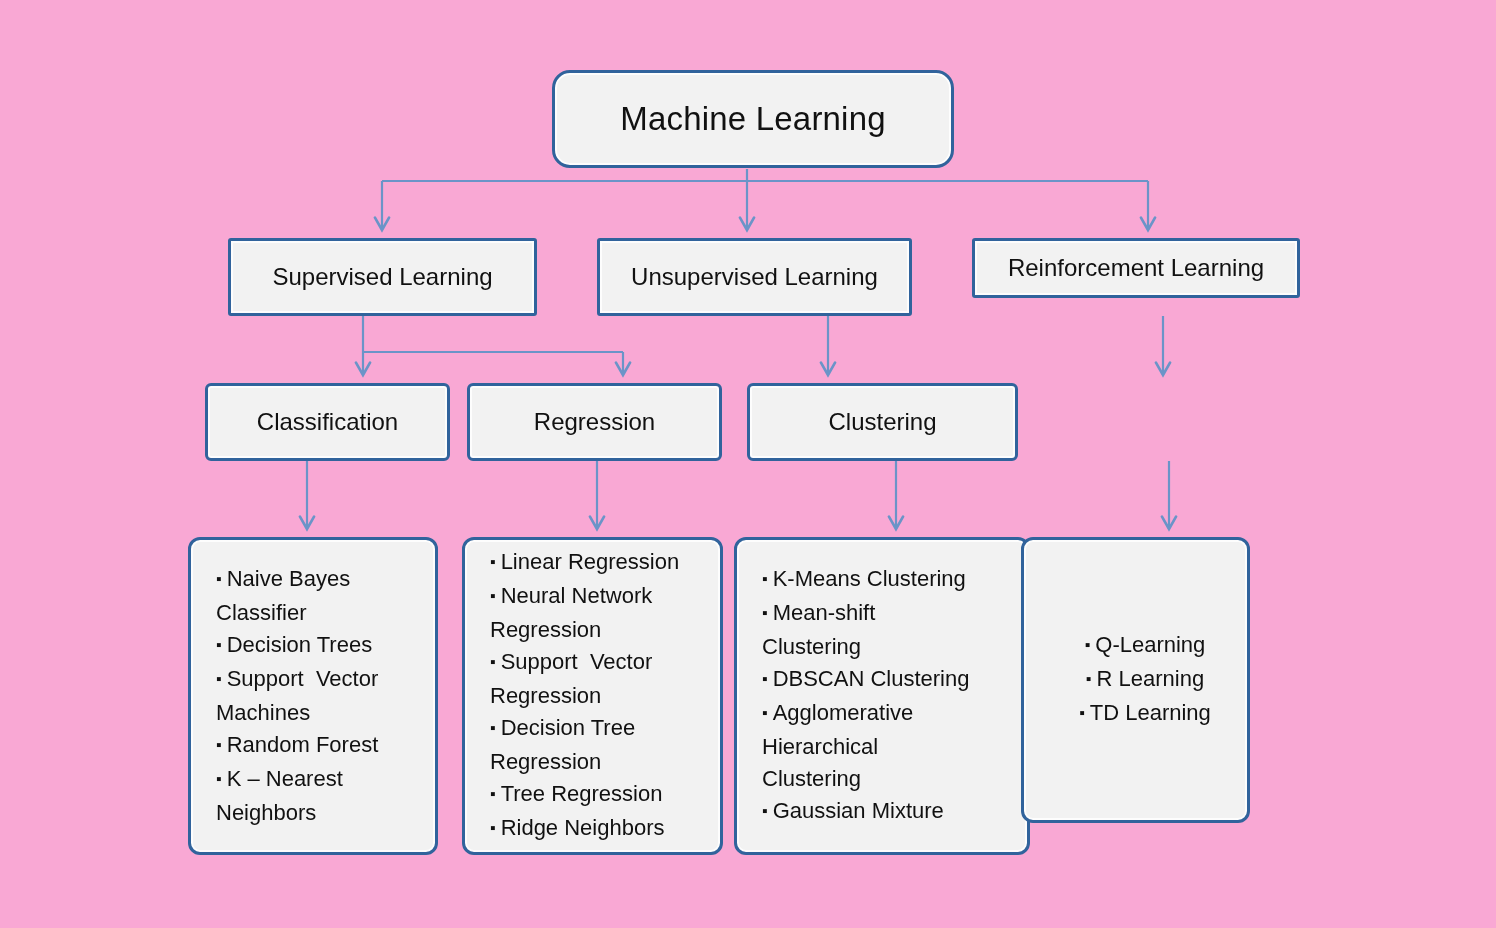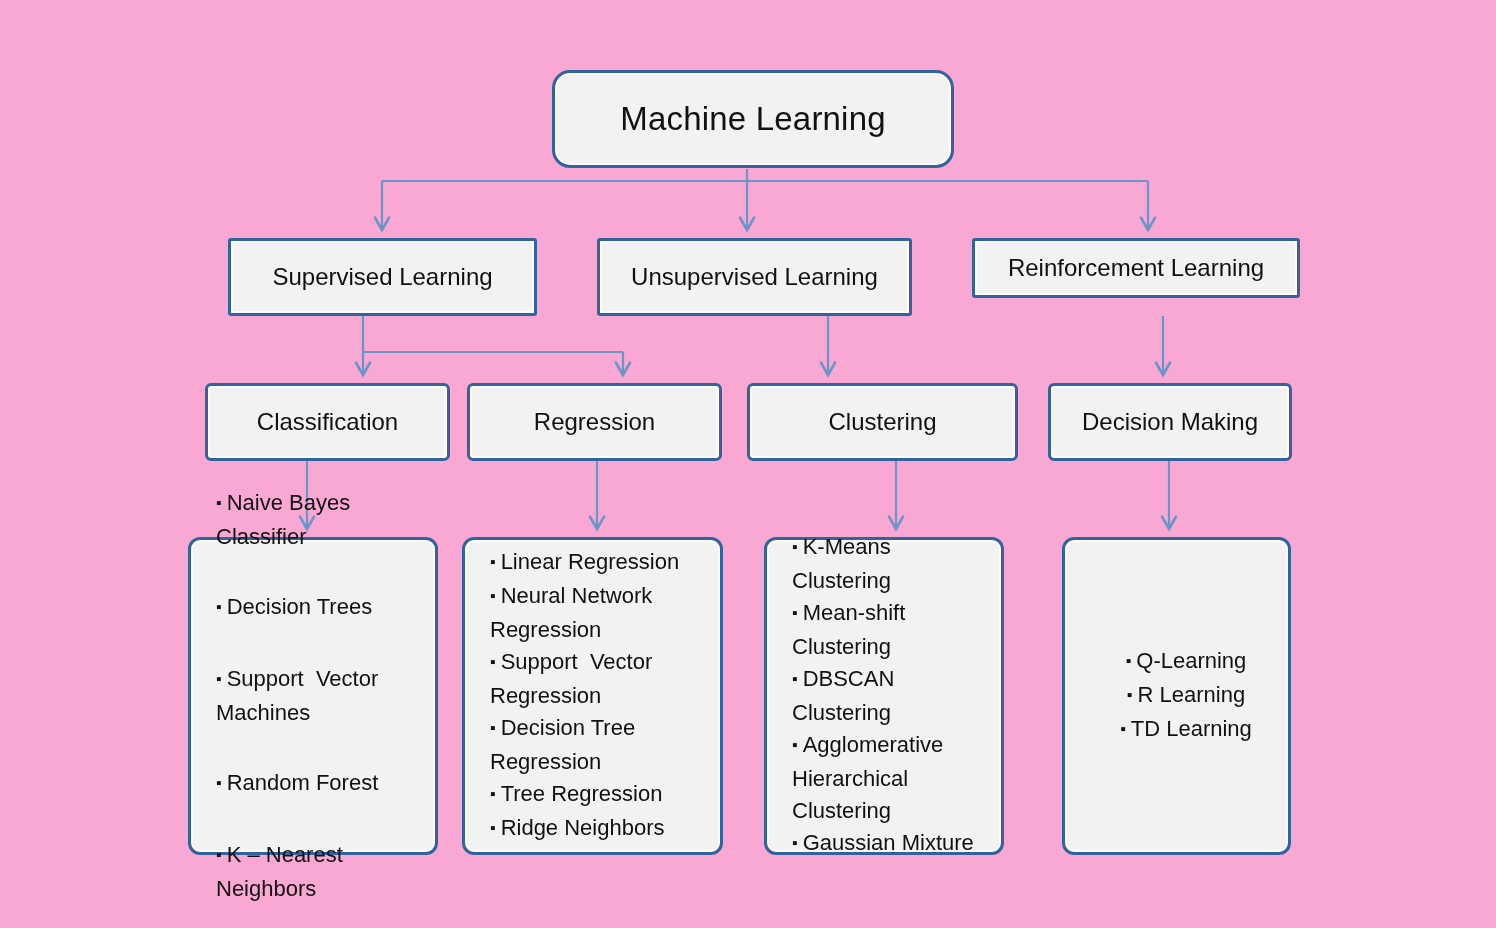--- a/index.html
+++ b/index.html
@@ -91,25 +91,22 @@
 
   <div class="node lvl3" style="left:205px; top:383px; width:245px; height:78px;">
     <span>Classification</span>
   </div>
   <div class="node lvl3" style="left:467px; top:383px; width:255px; height:78px;">
     <span>Regression</span>
   </div>
   <div class="node lvl3" style="left:747px; top:383px; width:271px; height:78px;">
     <span>Clustering</span>
   </div>
-  <div class="node lvl3" style="left:1048px; top:383px; width:244px; height:78px;">
-    <span>Decision Making</span>
-  </div>
 
-  <div class="node leaf" style="left:188px; top:537px; width:250px; height:318px;gap:38px;">
+  <div class="node leaf" style="left:188px; top:537px; width:250px; height:318px;">
     <div class="leaf-item"><span class="bullet">▪</span><span>Naive Bayes
 Classifier</span></div>
     <div class="leaf-item"><span class="bullet">▪</span><span>Decision Trees</span></div>
     <div class="leaf-item"><span class="bullet">▪</span><span>Support &nbsp;Vector
 Machines</span></div>
     <div class="leaf-item"><span class="bullet">▪</span><span>Random Forest</span></div>
     <div class="leaf-item"><span class="bullet">▪</span><span>K – Nearest
 Neighbors</span></div>
   </div>
 
@@ -118,30 +115,30 @@
     <div class="leaf-item"><span class="bullet">▪</span><span>Neural Network
 Regression</span></div>
     <div class="leaf-item"><span class="bullet">▪</span><span>Support &nbsp;Vector
 Regression</span></div>
     <div class="leaf-item"><span class="bullet">▪</span><span>Decision Tree
 Regression</span></div>
     <div class="leaf-item"><span class="bullet">▪</span><span>Tree Regression</span></div>
     <div class="leaf-item"><span class="bullet">▪</span><span>Ridge Neighbors</span></div>
   </div>
 
-  <div class="node leaf" style="left:764px; top:537px; width:240px; height:318px;">
+  <div class="node leaf" style="left:734px; top:537px; width:296px; height:318px;">
     <div class="leaf-item"><span class="bullet">▪</span><span>K-Means Clustering</span></div>
     <div class="leaf-item"><span class="bullet">▪</span><span>Mean-shift
 Clustering</span></div>
     <div class="leaf-item"><span class="bullet">▪</span><span>DBSCAN Clustering</span></div>
     <div class="leaf-item"><span class="bullet">▪</span><span>Agglomerative
 Hierarchical
 Clustering</span></div>
     <div class="leaf-item"><span class="bullet">▪</span><span>Gaussian Mixture</span></div>
   </div>
 
-  <div class="node leaf centered" style="left:1062px; top:537px; width:229px; height:318px;padding-left:29px;">
+  <div class="node leaf centered" style="left:1021px; top:537px; width:229px; height:286px;padding-left:29px;">
     <div class="leaf-item"><span class="bullet">▪</span><span>Q-Learning</span></div>
     <div class="leaf-item"><span class="bullet">▪</span><span>R Learning</span></div>
     <div class="leaf-item"><span class="bullet">▪</span><span>TD Learning</span></div>
   </div>
 
 </div>
 
 </body></html>

